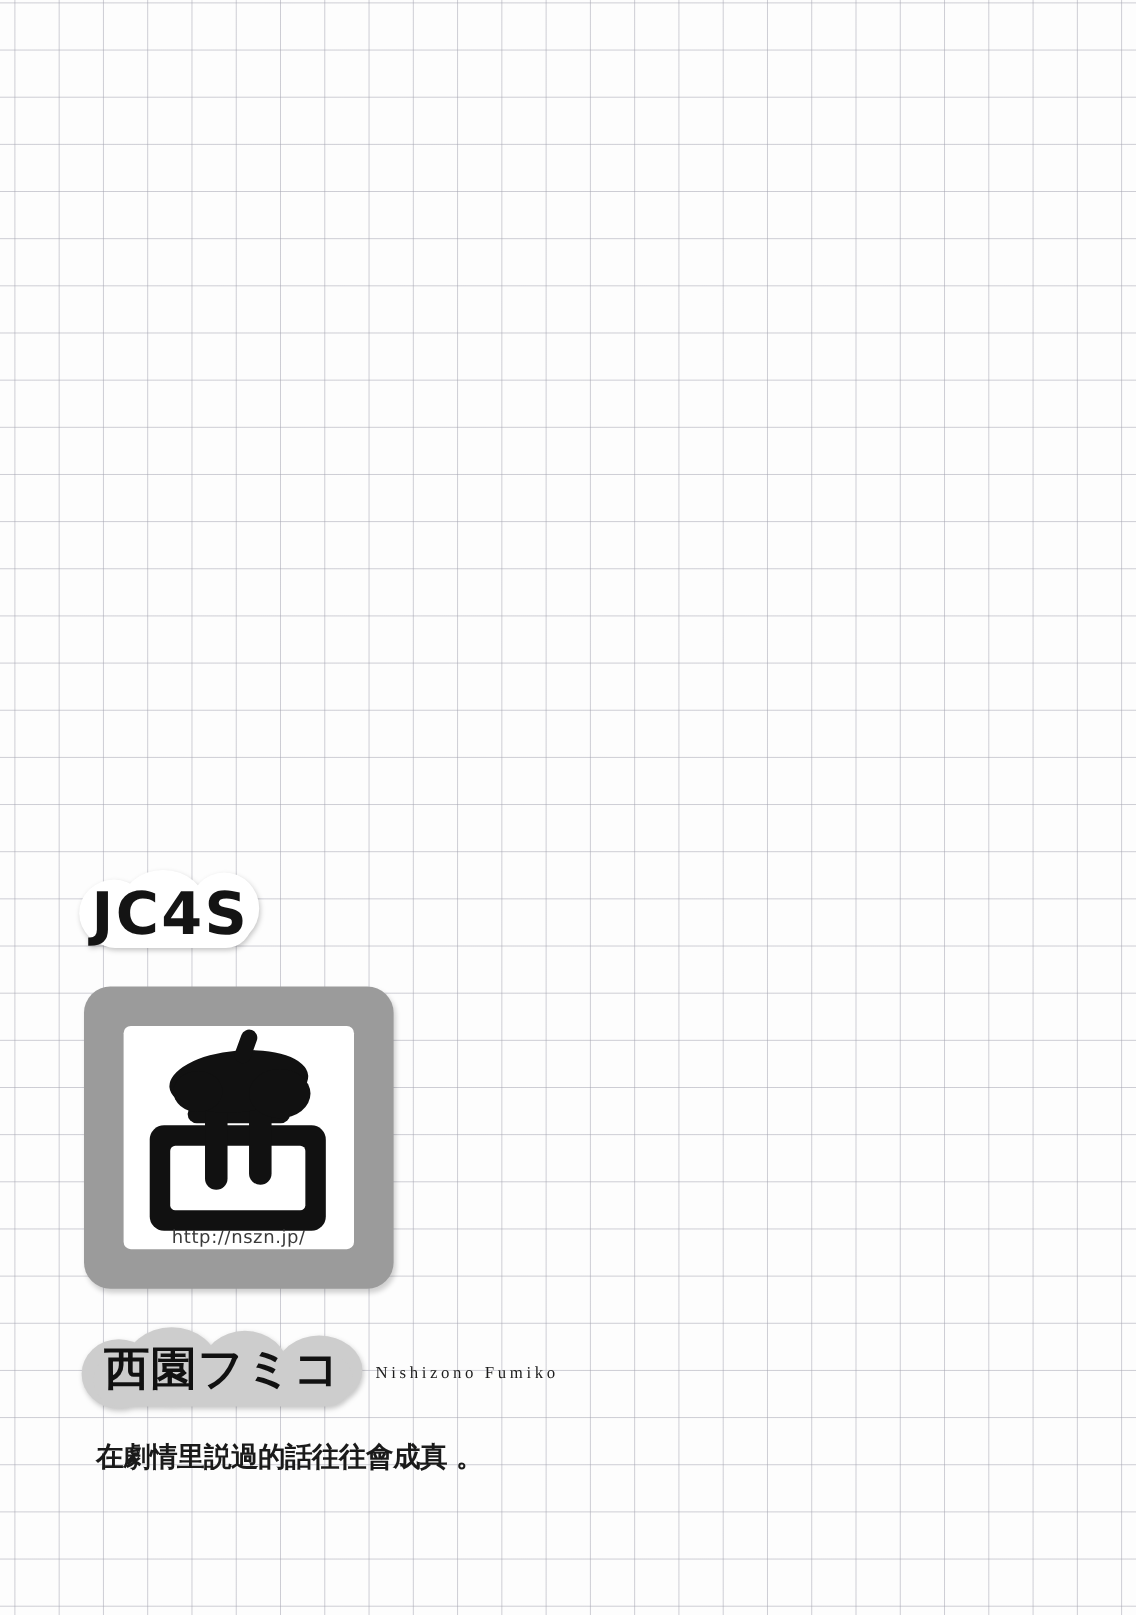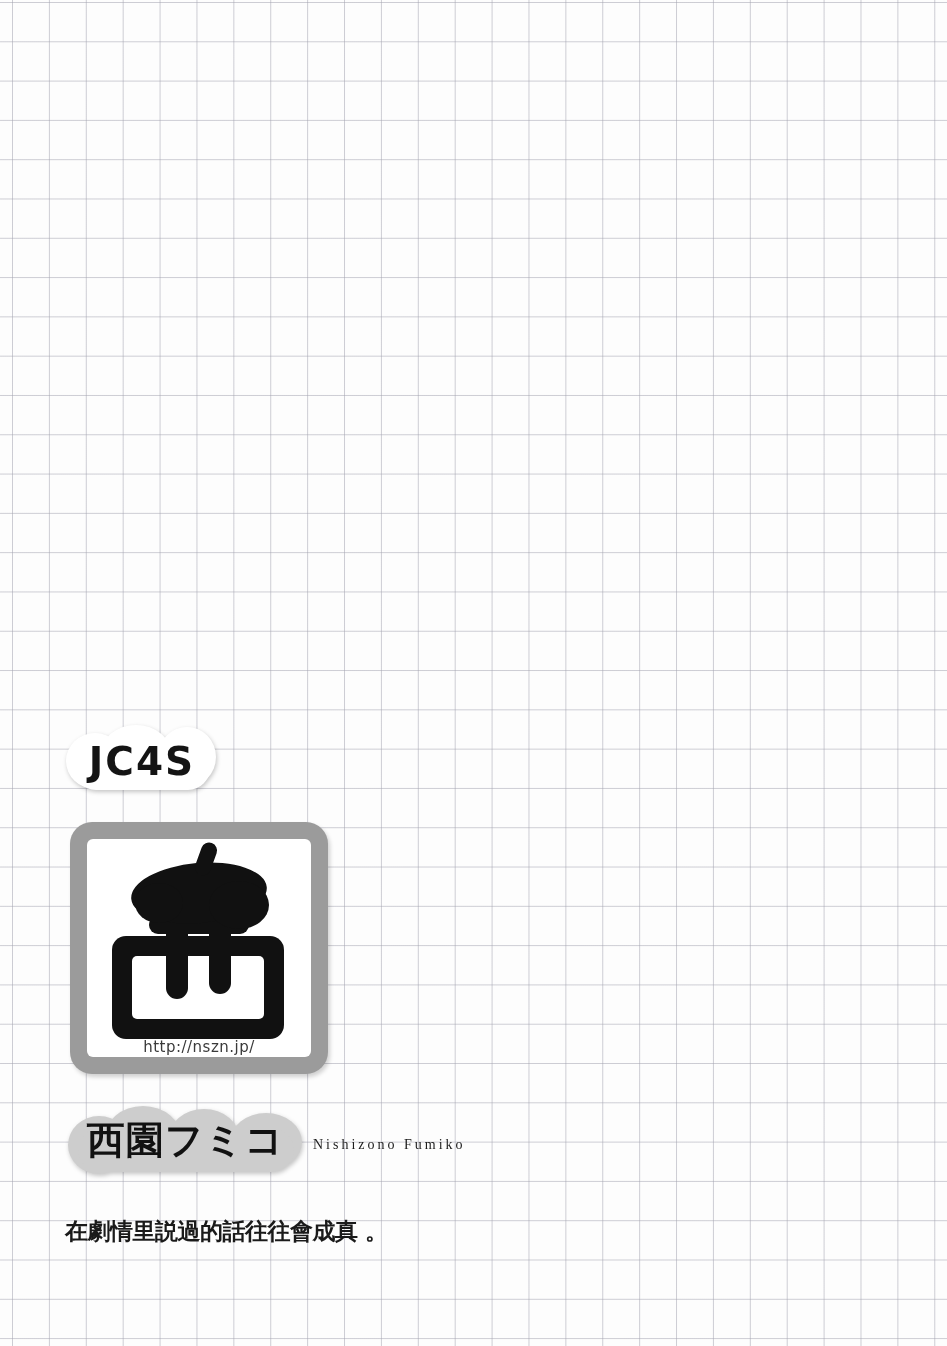--- a/index.html
+++ b/index.html
@@ -24,60 +24,60 @@
   .cloud-jc4s .bump { background:#ffffff; }
   .cloud-jc4s .b1 { left:0;    top:9px;  width:58px;  height:56px; }
   .cloud-jc4s .b2 { left:34px; top:1px;  width:72px;  height:62px; }
   .cloud-jc4s .b3 { left:92px; top:3px;  width:58px;  height:60px; }
   .cloud-jc4s .b4 { left:8px;  top:22px; width:136px; height:44px; border-radius:22px; }
   .cloud-text {
     position:absolute; left:0; top:0; width:100%; height:100%;
     display:flex; align-items:center; justify-content:center;
     font-weight:bold; color:#141414;
   }
-  .cloud-jc4s .cloud-text { font-size:39px; letter-spacing:2px; padding-top:2px; }
+  .cloud-jc4s .cloud-text { font-size:49px; letter-spacing:2px; padding-top:2px; }
 
   .cloud-name { left:68px; top:1104px; width:235px; height:72px; }
   .cloud-name .bump { background:#cdcdcd; }
   .cloud-name .b1 { left:0;     top:12px; width:62px; height:58px; }
   .cloud-name .b2 { left:36px;  top:2px;  width:78px; height:66px; }
   .cloud-name .b3 { left:100px; top:5px;  width:72px; height:62px; }
   .cloud-name .b4 { left:162px; top:9px;  width:72px; height:58px; }
   .cloud-name .b5 { left:10px;  top:24px; width:216px; height:44px; border-radius:22px; }
   .cloud-name .cloud-text { font-size:38px; letter-spacing:1px; color:#111; }
 
   
   .logo-frame {
     position:absolute; left:70px; top:822px;
     width:258px; height:252px;
     background:#9b9b9b;
     border-radius:22px;
     box-sizing:border-box;
-    padding:17px;
+    padding:33px;
     box-shadow:2px 3px 4px rgba(0,0,0,0.18);
   }
   .logo-inner {
     position:relative; width:100%; height:100%;
     background:#ffffff; border-radius:6px; overflow:hidden;
   }
   .logo-inner svg { position:absolute; left:0; top:0; width:100%; height:100%; }
   .logo-url {
     position:absolute; left:0; bottom:1px; width:100%;
     text-align:center; font-size:15px; color:#3a3a3a; letter-spacing:0.5px;
   }
 
   
   .romaji {
     position:absolute; left:313px; top:1137px;
     font-family:"Liberation Serif", serif;
     font-weight:normal; font-size:14px; letter-spacing:3px; color:#1c1c1c;
   }
 
   
-  .afterword { position:absolute; left:65px; top:1200px; color:#1a1a1a;margin-top:16px; }
+  .afterword { position:absolute; left:80px; top:1200px; color:#1a1a1a; }
   .afterword p {
     margin:0 0 17px 0;
     font-size:23px; line-height:31px; font-weight:bold;
     letter-spacing:-0.5px;
   }
 </style>
 </head>
 <body>
 
 <div class="page">

